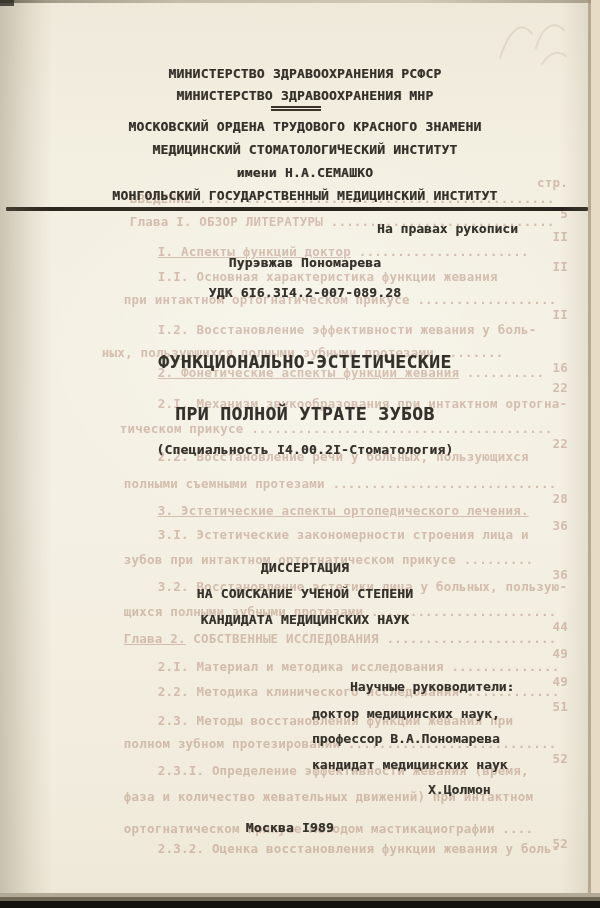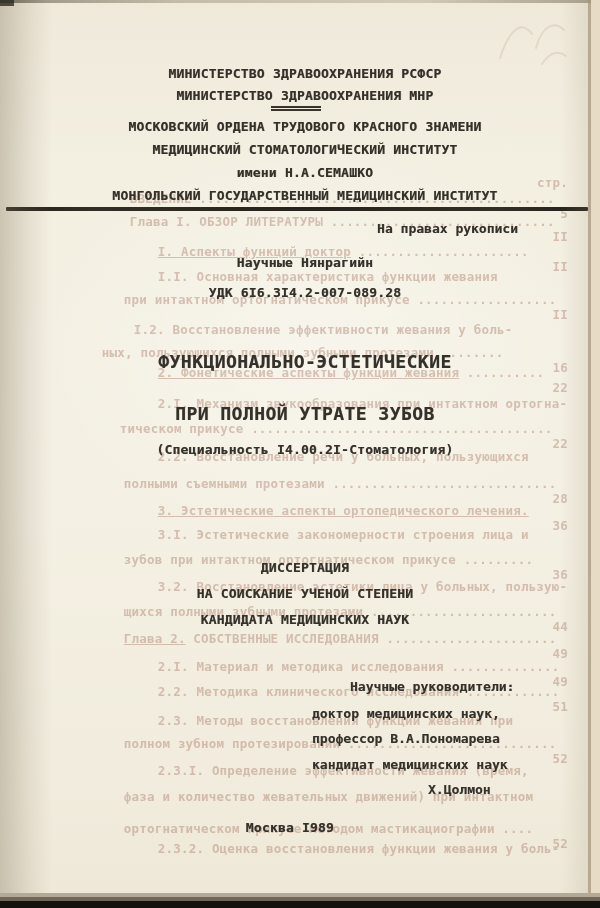--- a/index.html
+++ b/index.html
@@ -70,21 +70,21 @@
         <span class="g-p">II</span>
       </div>
       <div class="ghost-row" style="top: 254px; padding-left: 96px;">
         <span class="g-u"></span><span class="g-t">I.I. Основная характеристика функции жевания</span>
         <span class="g-p"></span>
       </div>
       <div class="ghost-row" style="top: 277px; padding-left: 62px;">
         <span class="g-u"></span><span class="g-t">при интактном ортогнатическом прикусе ..................</span>
         <span class="g-p">II</span>
       </div>
-      <div class="ghost-row" style="top: 307px; padding-left: 72px;">
+      <div class="ghost-row" style="top: 307px; padding-left: 96px;">
         <span class="g-u"></span><span class="g-t">I.2. Восстановление эффективности жевания у боль-</span>
         <span class="g-p"></span>
       </div>
       <div class="ghost-row" style="top: 330px; padding-left: 40px;">
         <span class="g-u"></span><span class="g-t">ных, пользующихся полными зубными протезами ........</span>
         <span class="g-p">16</span>
       </div>
       <div class="ghost-row" style="top: 350px; padding-left: 96px;">
         <span class="g-u">2. Фонетические аспекты функции жевания</span><span class="g-t"> ..........</span>
         <span class="g-p">22</span>
@@ -172,21 +172,21 @@
   <div class="mnr-underline"></div>
   <div class="line" style="top:119px">МОСКОВСКИЙ ОРДЕНА ТРУДОВОГО КРАСНОГО ЗНАМЕНИ</div>
   <div class="line" style="top:142px">МЕДИЦИНСКИЙ СТОМАТОЛОГИЧЕСКИЙ ИНСТИТУТ</div>
   <div class="line" style="top:165px">имени Н.А.СЕМАШКО</div>
   <div class="line" style="top:188px">МОНГОЛЬСКИЙ ГОСУДАРСТВЕННЫЙ МЕДИЦИНСКИЙ ИНСТИТУТ</div>
 
   <div class="hrule"></div>
 
   <div class="rights" style="top:221px">На правах рукописи</div>
 
-  <div class="line" style="top:255px">Научные Нянрагийн</div>
+  <div class="line" style="top:255px">Пурэвжав Пономарева</div>
   <div class="line" style="top:285px">УДК 6I6.3I4.2-007-089.28</div>
 
   <div class="line title" style="top:351px">ФУНКЦИОНАЛЬНО-ЭСТЕТИЧЕСКИЕ</div>
   <div class="line title" style="top:403px">ПРИ ПОЛНОЙ УТРАТЕ ЗУБОВ</div>
 
   <div class="line" style="top:442px">(Специальность I4.00.2I-Стоматология)</div>
 
   <div class="line" style="top:560px">ДИССЕРТАЦИЯ</div>
   <div class="line" style="top:586px">НА СОИСКАНИЕ УЧЕНОЙ СТЕПЕНИ</div>
   <div class="line" style="top:612px">КАНДИДАТА МЕДИЦИНСКИХ НАУК</div>

